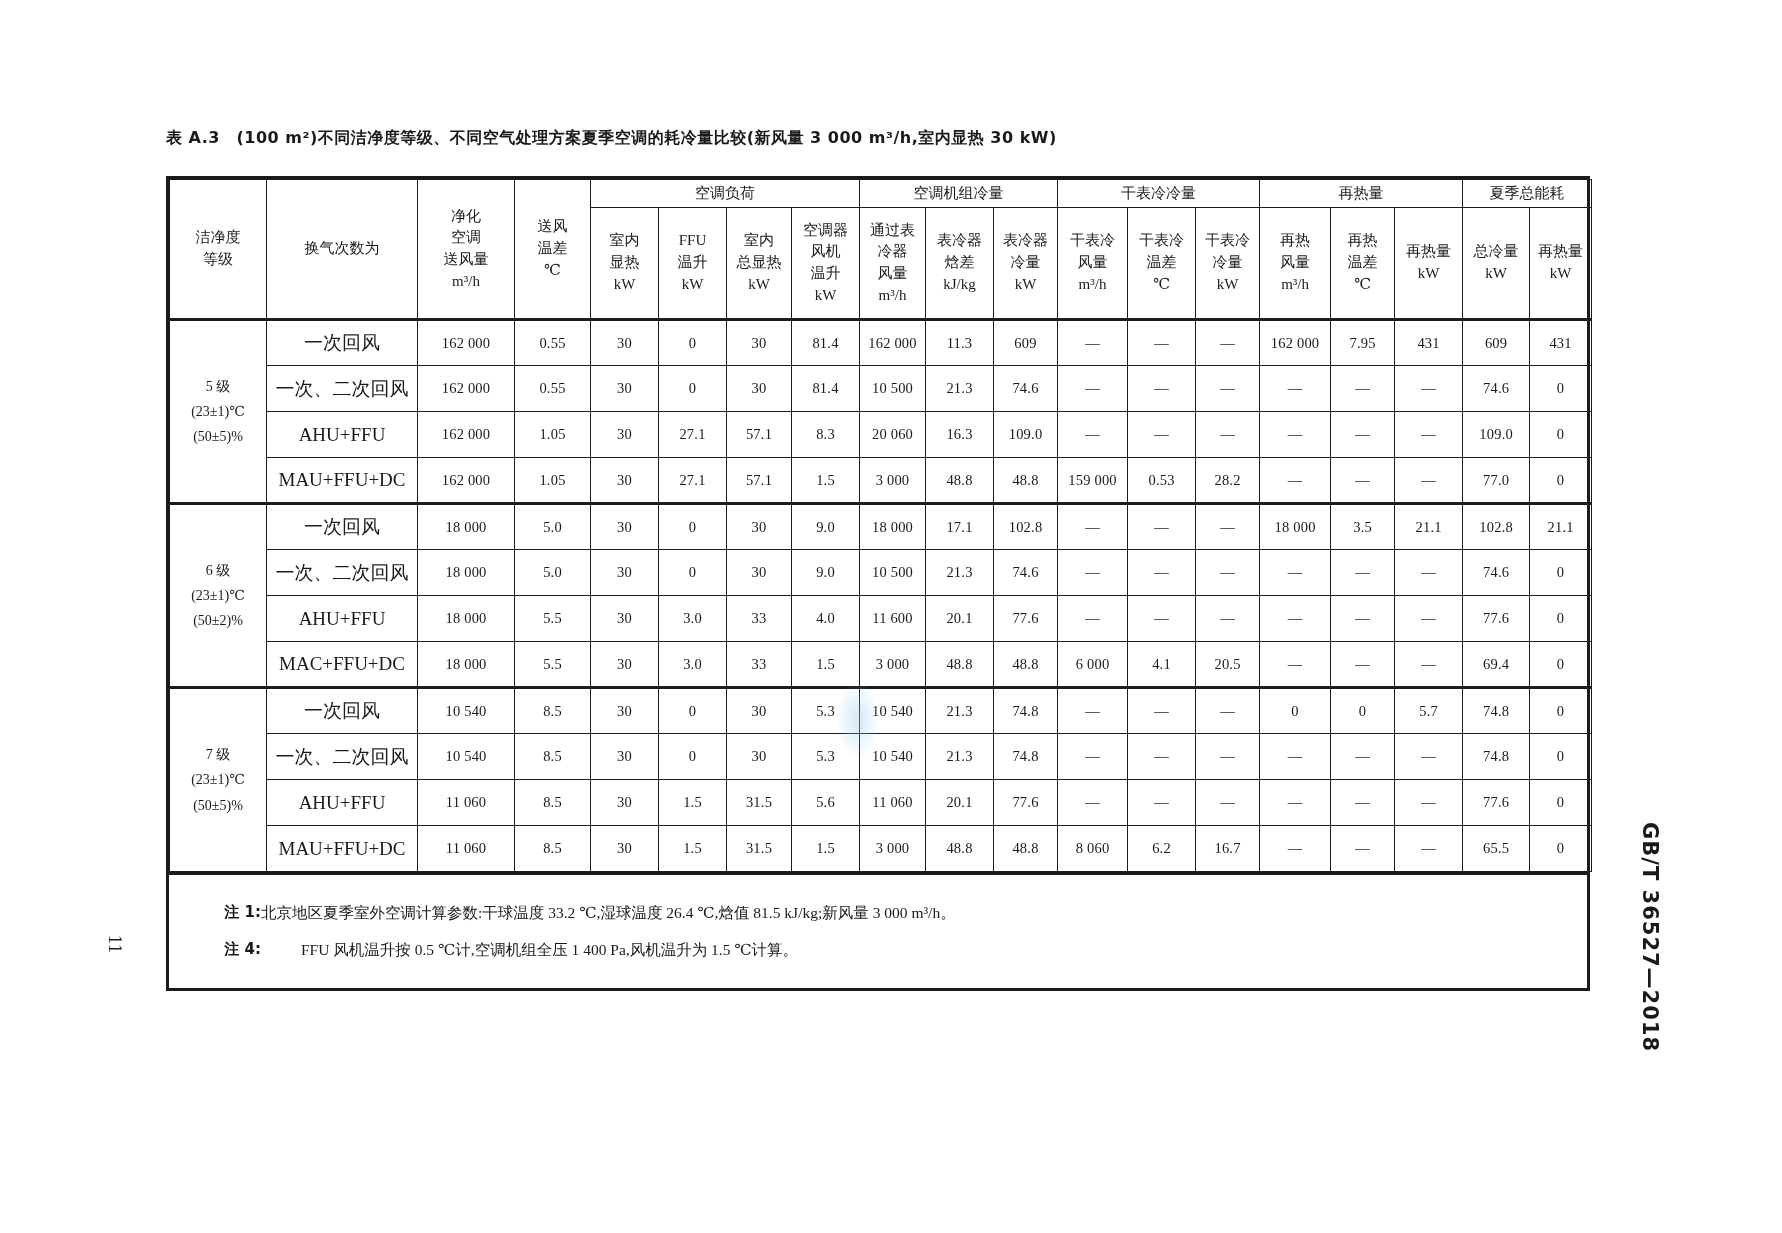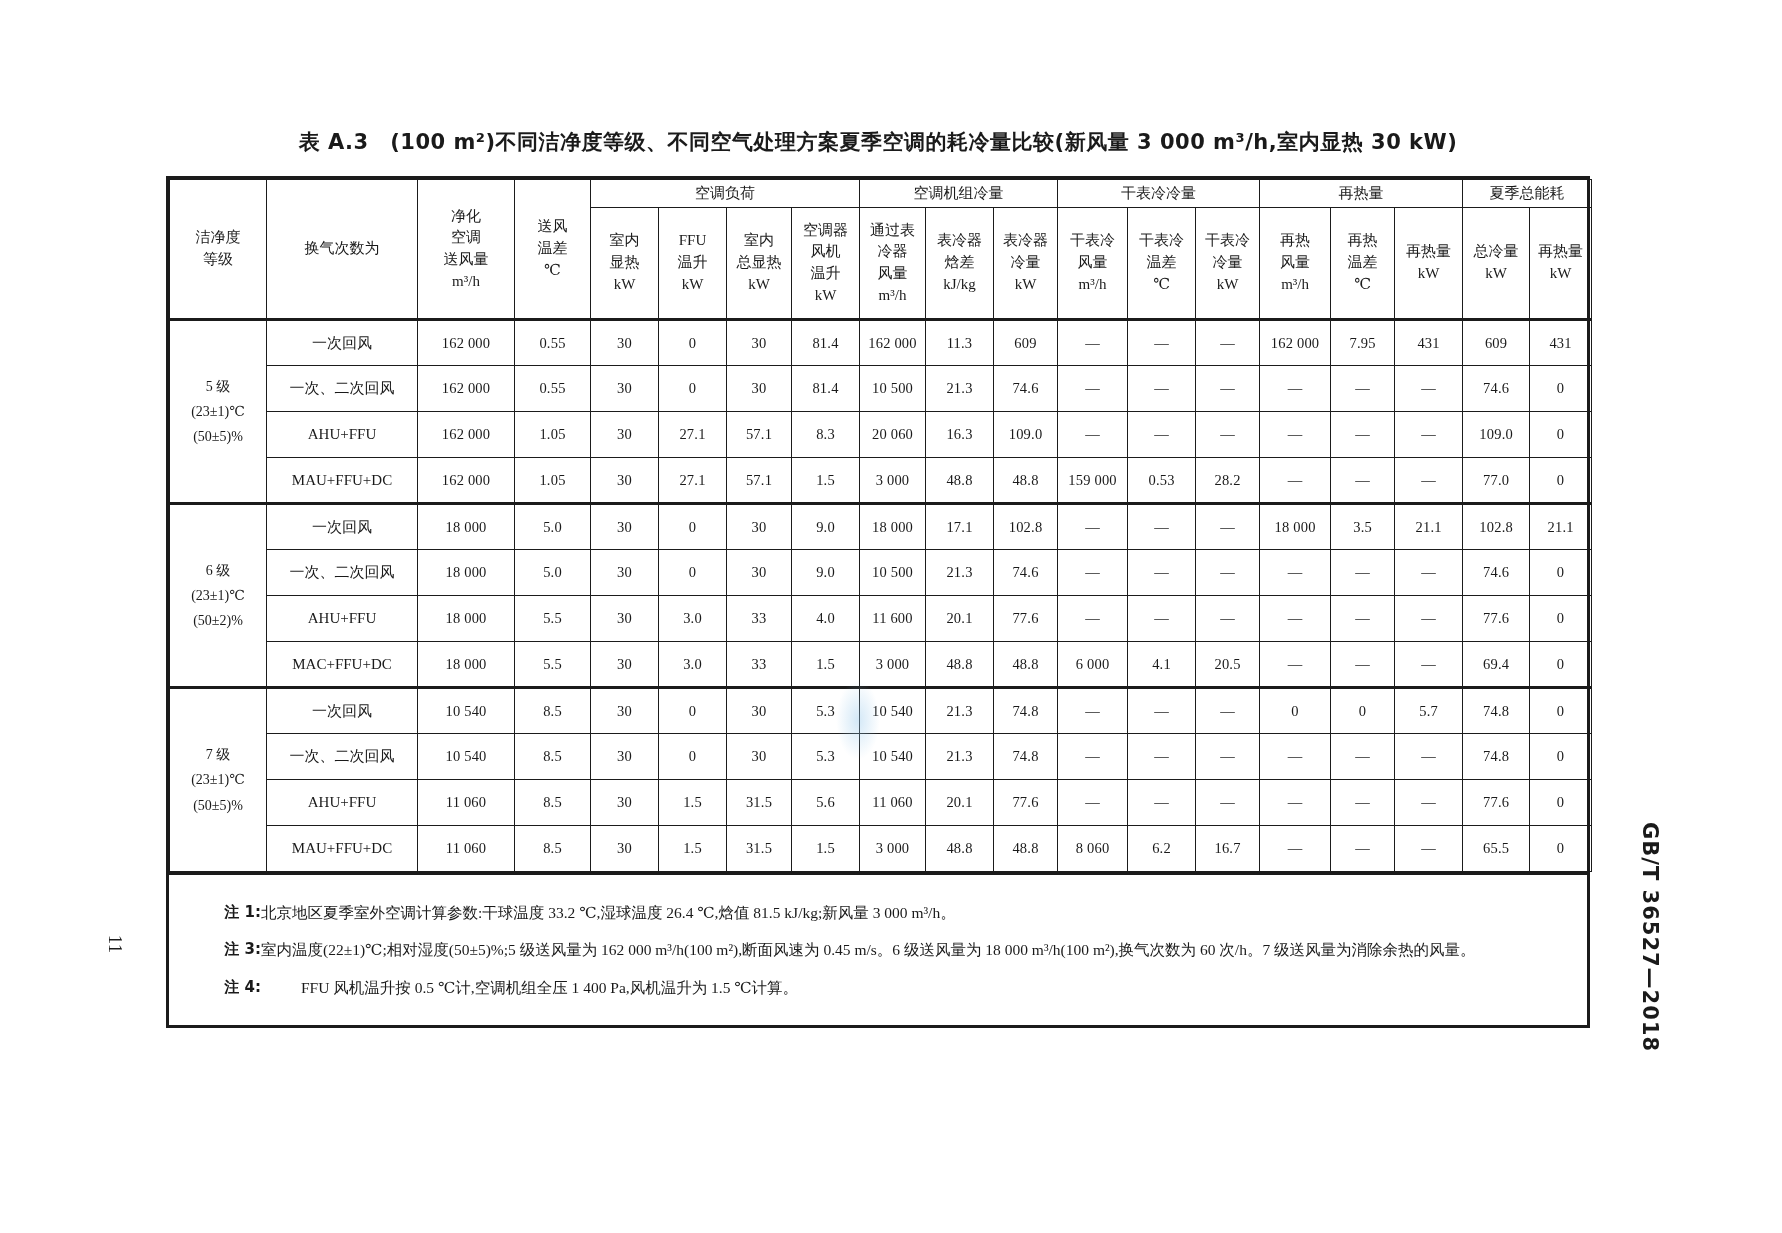--- a/index.html
+++ b/index.html
@@ -4,42 +4,42 @@
 <style>
   html,body { margin:0; padding:0; }
   body {
     width:1782px; height:1233px; position:relative;
     background:#ffffff; color:#1a1a1a;
     font-family:"Liberation Serif","DejaVu Serif",serif;
     overflow:hidden;
   }
   .page-title {
     position:absolute; left:166px; top:128px; width:1424px;
-    text-align:center; font-weight:bold; font-size:21px;
+    font-weight:bold; font-size:16px;
     font-family:"DejaVu Sans","Liberation Sans",sans-serif;
     letter-spacing:0.5px;
   }
   .table-wrap {
     position:absolute; left:166px; top:176px; width:1424px;
     border:3px solid #1b1b1b; box-sizing:border-box; background:#fff;
   }
   table.main { width:100%; border-collapse:collapse; table-layout:fixed; }
   th, td {
     border:1.5px solid #1b1b1b; text-align:center; vertical-align:middle;
     padding:0 2px; box-sizing:border-box; overflow:hidden;
   }
   thead th {
     font-weight:normal; font-size:15px; white-space:pre-line; line-height:1.45;
   }
   thead tr.group-row th.group-head { height:28px; }
   thead tr.sub-row th { height:112px; }
   tbody td { height:46px; font-size:15px; }
   tbody tr.group-start td { border-top:3px solid #1b1b1b; }
   td.level-cell { white-space:pre-line; line-height:1.8; font-size:14px; }
-  td.scheme-cell { font-size:15px; }
+  td.scheme-cell { font-size:19px; }
   td.num-cell { font-size:14.5px; letter-spacing:0.2px; }
   .notes {
     border-top:3px solid #1b1b1b; text-align:left;
     padding:26px 28px 26px 38px; font-size:15.5px;
   }
   .note-line { display:flex; margin-bottom:14px; line-height:1.5; }
   .note-line:last-child { margin-bottom:0;gap:40px; }
   .note-label {
     flex:0 0 54px; font-weight:bold; white-space:nowrap;
     font-family:"DejaVu Sans","Liberation Sans",sans-serif; font-size:15px;text-align:right;
@@ -404,24 +404,20 @@
           <td class="num-cell">0</td>
         </tr>
       </tbody>
   </table>
   <div class="notes">
       <div class="note-line">
         <span class="note-label">注 1:</span>
         <span class="note-text">北京地区夏季室外空调计算参数:干球温度 33.2 ℃,湿球温度 26.4 ℃,焓值 81.5 kJ/kg;新风量 3 000 m³/h。</span>
       </div>
       <div class="note-line">
-        <span class="note-label">注 3:</span>
-        <span class="note-text">室内温度(22±1)℃;相对湿度(50±5)%;5 级送风量为 162 000 m³/h(100 m²),断面风速为 0.45 m/s。6 级送风量为 18 000 m³/h(100 m²),换气次数为 60 次/h。7 级送风量为消除余热的风量。</span>
-      </div>
-      <div class="note-line">
         <span class="note-label">注 4:</span>
         <span class="note-text">FFU 风机温升按 0.5 ℃计,空调机组全压 1 400 Pa,风机温升为 1.5 ℃计算。</span>
       </div>
     </div>
 </div>
 
 <div class="watermark-smudge"></div>
 <div class="side-code-right">GB/T 36527—2018</div>
 <div class="page-number-left">11</div>
 

